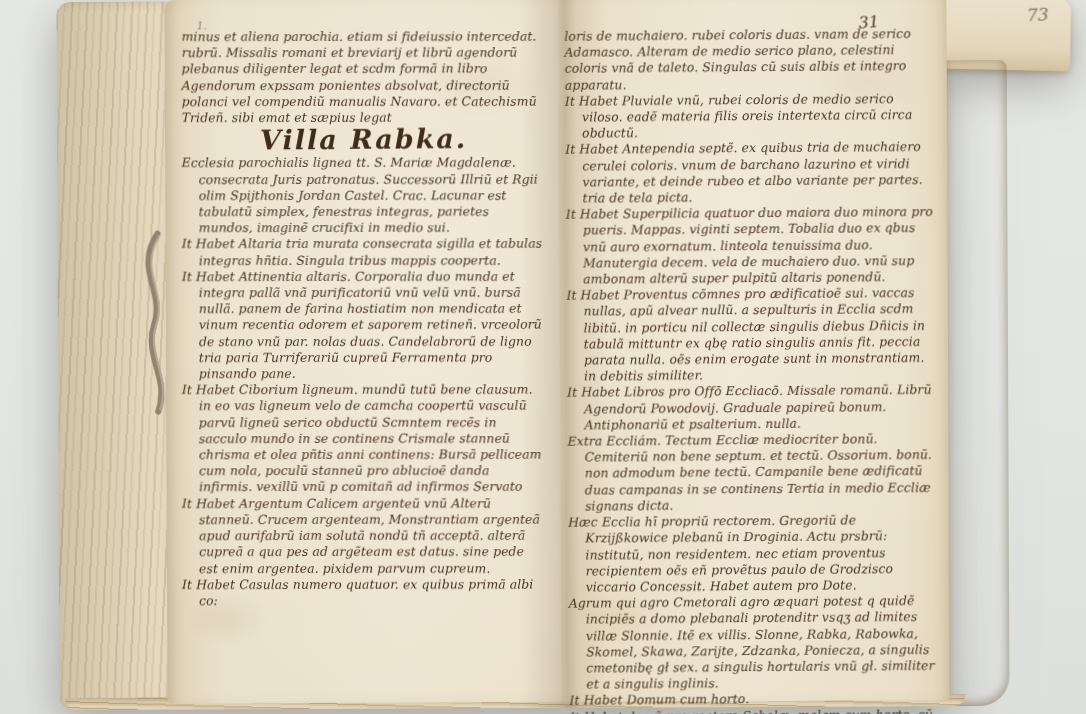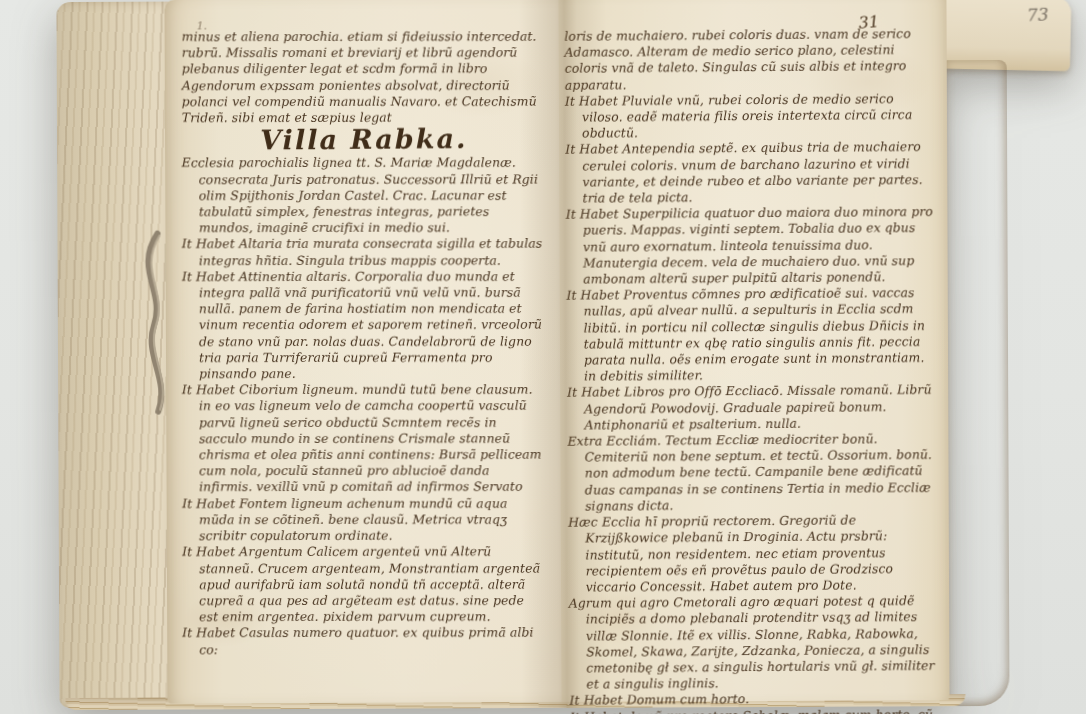--- a/index.html
+++ b/index.html
@@ -150,21 +150,20 @@
     <div class="page page-left">
       <div class="stains"></div>
       <div class="corner-mark">1.</div>
       <div class="text-block tb-left">
         <p class="para cont">minus et aliena parochia. etiam si fideiussio intercedat. rubrũ. Missalis romani et breviarij et librũ agendorũ plebanus diligenter legat et scdm formã in libro Agendorum expssam ponientes absolvat, directoriũ polanci vel compendiũ manualis Navaro. et Catechismũ Trideñ. sibi emat et sæpius legat</p>
         <h1 class="heading">Villa Rabka.</h1>
         <p class="para">Ecclesia parochialis lignea tt. S. Mariæ Magdalenæ. consecrata Juris patronatus. Successorũ Illriũ et Rgii olim Spijthonis Jordan Castel. Crac. Lacunar est tabulatũ simplex, fenestras integras, parietes mundos, imaginẽ crucifixi in medio sui.</p>
         <p class="para">It Habet Altaria tria murata consecrata sigilla et tabulas integras hñtia. Singula tribus mappis cooperta.</p>
         <p class="para">It Habet Attinentia altaris. Corporalia duo munda et integra pallã vnã purificatoriũ vnũ velũ vnũ. bursã nullã. panem de farina hostiatim non mendicata et vinum recentia odorem et saporem retineñ. vrceolorũ de stano vnũ par. nolas duas. Candelabrorũ de ligno tria paria Turriferariũ cupreũ Ferramenta pro pinsando pane.</p>
         <p class="para">It Habet Ciborium ligneum. mundũ tutũ bene clausum. in eo vas ligneum velo de camcha coopertũ vasculũ parvũ ligneũ serico obductũ Scmntem recẽs in sacculo mundo in se continens Crismale stanneũ chrisma et olea pñtis anni continens: Bursã pelliceam cum nola, poculũ stanneũ pro ablucioẽ danda infirmis. vexillũ vnũ p comitañ ad infirmos Servato</p>
-        <p class="para">It Habet Fontem ligneum achenum mundũ cũ aqua mũda in se cõtineñ. bene clausũ. Metrica vtraqʒ scribitr copulatorum ordinate.</p>
         <p class="para">It Habet Argentum Calicem argenteũ vnũ Alterũ stanneũ. Crucem argenteam, Monstrantiam argenteã apud aurifabrũ iam solutã nondũ tñ acceptã. alterã cupreã a qua pes ad argẽteam est datus. sine pede est enim argentea. pixidem parvum cupreum.</p>
         <p class="para">It Habet Casulas numero quatuor. ex quibus primã albi co:</p>
       </div>
     </div>
 
     <div class="page page-right">
       <div class="stains"></div>
       <div class="page-number-ink">31</div>
       <div class="text-block tb-right">
         <p class="para cont">loris de muchaiero. rubei coloris duas. vnam de serico Adamasco. Alteram de medio serico plano, celestini coloris vnã de taleto. Singulas cũ suis albis et integro apparatu.</p>

